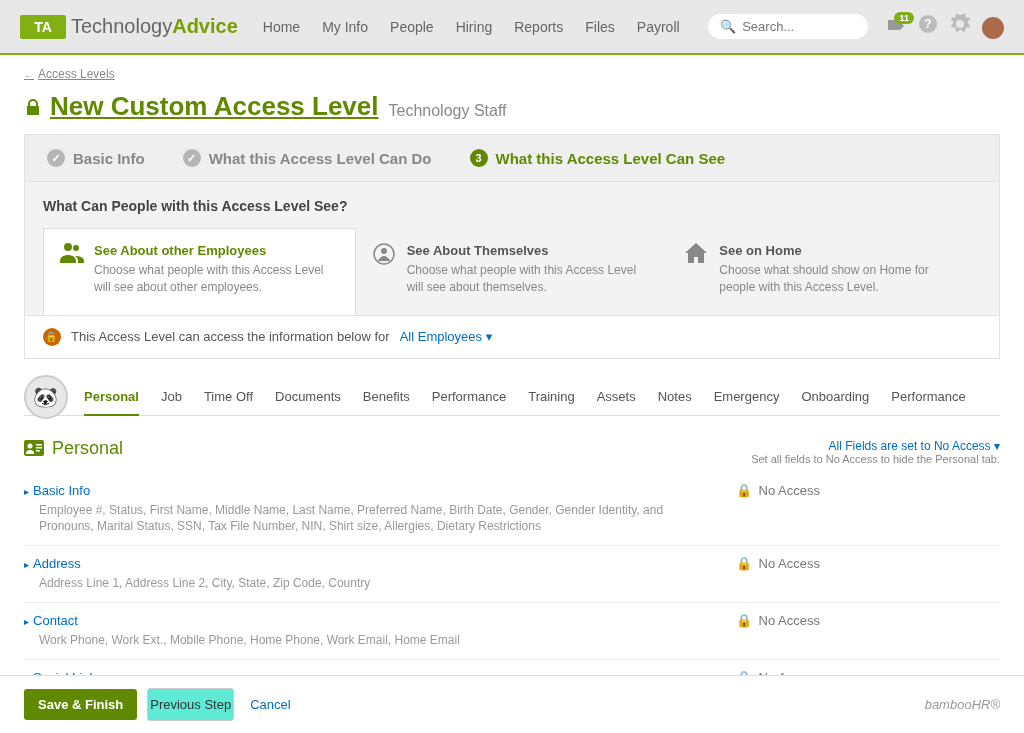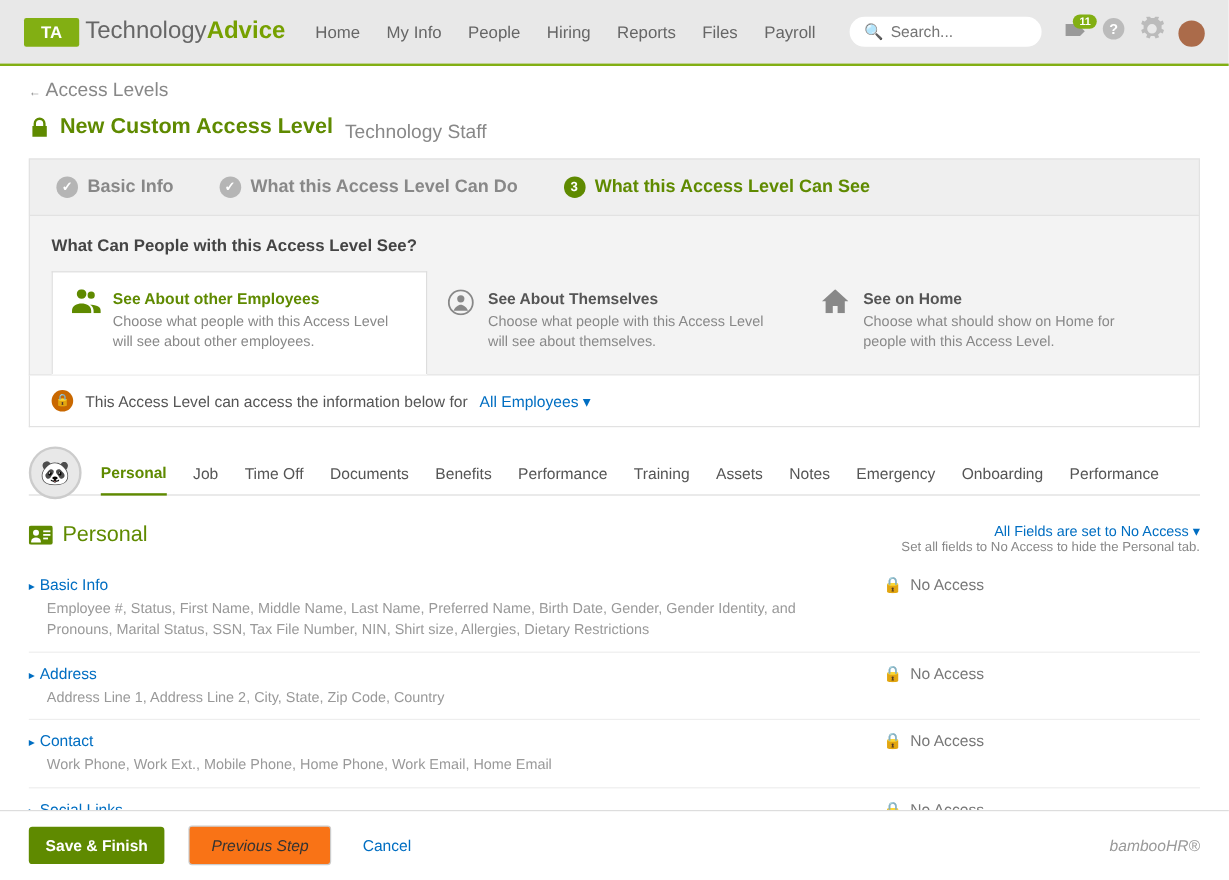--- a/index.html
+++ b/index.html
@@ -11,24 +11,24 @@
 .nav { display: flex; gap: 22px; }
 .nav a { color: #666; text-decoration: none; font-size: 14px; }
 .spacer { flex: 1; }
 .search-wrap { background: #fff; border-radius: 20px; padding: 5px 12px; display: flex; align-items: center; gap: 6px; width: 160px; }
 .search-wrap input { border: none; outline: none; font-size: 13px; width: 100%; color: #999; }
 .icons { display: flex; align-items: flex-end; gap: 12px; margin-left: 18px; }
 .icon-btn { color: #999; font-size: 18px; position: relative; }
 .badge { position: absolute; top: -6px; right: -8px; background: #82af13; color: #fff; border-radius: 10px; font-size: 9px; padding: 1px 5px; font-weight: bold; }
 .avatar { width: 22px; height: 22px; border-radius: 50%; background: #ab6b4a; display: inline-block; }
 .container { padding: 0 24px; }
-.breadcrumb { font-size: 16px; color: #888; padding: 12px 0 6px; }
+.breadcrumb { font-size: 12px; color: #888; padding: 12px 0 6px; text-decoration: underline; }
 .breadcrumb::before { content: "←"; margin-right: 4px; font-size: 10px; }
 .page-title { display: flex; align-items: baseline; gap: 10px; padding: 4px 0 12px; }
-.page-title h1 { color: #5f8a00; font-size: 18px; font-weight: 600; display: flex; align-items: center; gap: 8px; }
+.page-title h1 { color: #5f8a00; font-size: 26px; font-weight: 600; display: flex; align-items: center; gap: 8px; text-decoration: underline; }
 .page-title .sub { color: #888; font-size: 16px; }
 .wizard { background: #efefef; border: 1px solid #e2e2e2; display: flex; gap: 38px; padding: 14px 22px; }
 .wizard-step { display: flex; align-items: center; gap: 8px; color: #888; font-size: 15px; font-weight: 600; }
 .wizard-step.active { color: #5f8a00; }
 .wizard-check { width: 18px; height: 18px; border-radius: 50%; background: #b5b5b5; color: #fff; display: inline-flex; align-items: center; justify-content: center; font-size: 11px; }
 .wizard-num { width: 18px; height: 18px; border-radius: 50%; background: #5f8a00; color: #fff; display: inline-flex; align-items: center; justify-content: center; font-size: 11px; font-weight: bold; }
 .panel { background: #f3f3f3; border: 1px solid #e2e2e2; border-top: none; padding: 16px 18px 0; }
 .panel h3 { font-size: 14px; font-weight: 600; color: #444; margin-bottom: 14px; }
 .opt-row { display: flex; gap: 0; }
 .opt { flex: 1; padding: 14px 16px 18px; display: flex; gap: 10px; border: 1px solid transparent; }
@@ -49,23 +49,23 @@
 .section-head h2 { color: #5f8a00; font-size: 18px; font-weight: 500; display: flex; align-items: center; gap: 8px; }
 .section-right { text-align: right; }
 .section-right a { color: #006ec2; font-size: 12px; text-decoration: none; }
 .section-right .hint { color: #888; font-size: 11px; }
 .field-row { border-bottom: 1px solid #eee; padding: 10px 0; display: flex; justify-content: space-between; align-items: flex-start; }
 .field-left { flex: 1; }
 .field-title { color: #006ec2; font-size: 13px; cursor: pointer; }
 .field-title::before { content: "▸"; color: #006ec2; font-size: 10px; margin-right: 4px; }
 .field-desc { color: #999; font-size: 12px; margin-top: 4px; line-height: 1.4; max-width: 640px; margin-left: 15px; }
 .field-access { color: #777; font-size: 13px; display: flex; align-items: center; gap: 6px; margin-right: 180px; }
-.bottom-bar { position: fixed; bottom: 0; left: 0; right: 0; width: 1024px; background: #fff; border-top: 1px solid #ddd; padding: 12px 24px; display: flex; align-items: center; gap: 20px; }
+.bottom-bar { position: fixed; bottom: 0; left: 0; right: 0; width: 1024px; background: #fff; border-top: 1px solid #ddd; padding: 12px 24px; display: flex; align-items: center; gap: 10px; }
 .btn-primary { background: #5f8a00; color: #fff; border: none; padding: 8px 14px; border-radius: 3px; font-size: 13px; font-weight: 600; cursor: pointer; }
-.btn-secondary { background: #f97316; color: #333; border: 1px solid #ccc; padding: 8px 18px; border-radius: 3px; font-size: 13px; cursor: pointer; font-style: italic; }
+.btn-secondary { background: #5eead4; color: #333; border: 1px solid #ccc; padding: 8px 2px; border-radius: 3px; font-size: 13px; cursor: pointer; }
 .btn-link { color: #006ec2; background: none; border: none; font-size: 13px; cursor: pointer; margin-left: 6px; }
 .brand { margin-left: auto; color: #999; font-size: 13px; font-style: italic; }
 .content-pad { padding-bottom: 80px; }
 </style>
 </head>
 <body>
 
 <div class="topbar">
   <div class="logo">
     <span class="logo-box">TA</span>

